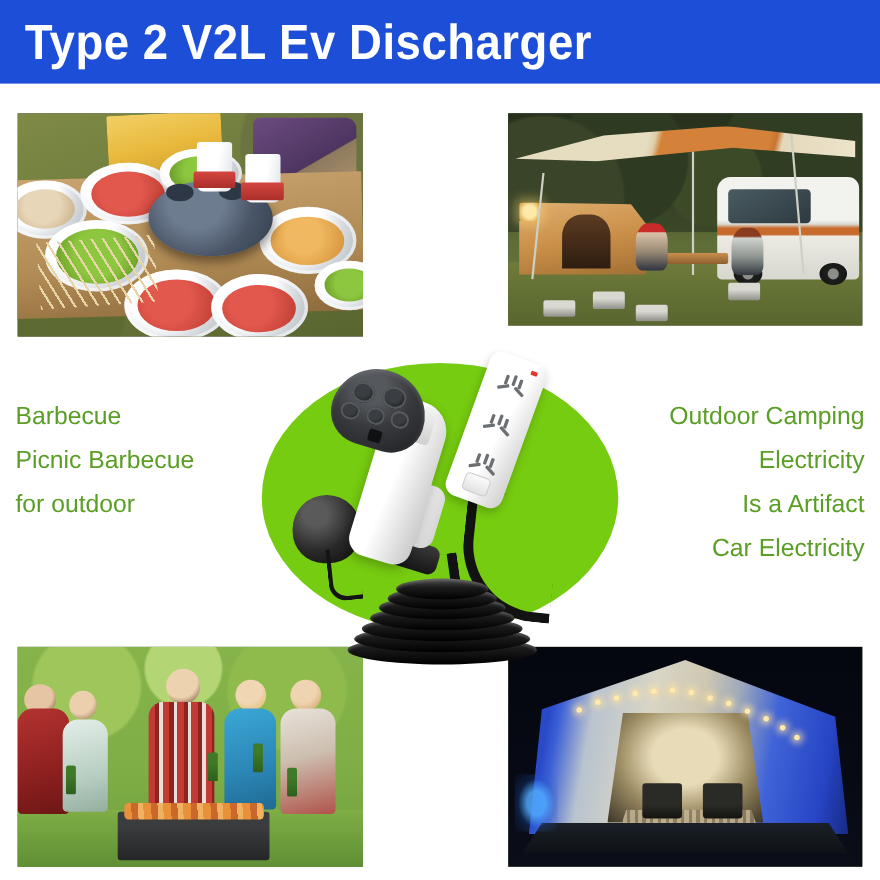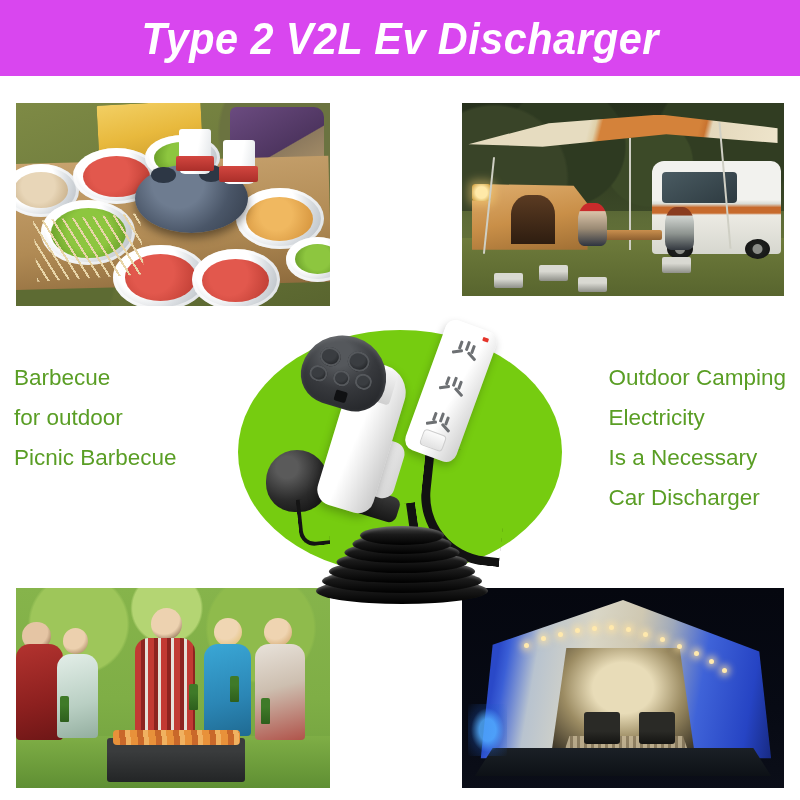--- a/index.html
+++ b/index.html
@@ -13,25 +13,23 @@
     position: relative;
     overflow: hidden;
     font-family: "Liberation Sans", sans-serif;
   }
 
   
   .banner {
     position: absolute;
     left: 0; top: 0;
     width: 800px; height: 76px;
-    background: #d946ef;
+    background: #1d4ed8;
     display: flex;
     align-items: center;
-    justify-content: center;
-    font-style: italic;
   }
   .banner-title {
     color: #ffffff;
     font-size: 45px;
     font-weight: bold;
     letter-spacing: 0.5px;
     font-family: "Liberation Sans Narrow", "Liberation Sans", sans-serif;
     transform: scaleX(0.92);
     white-space: nowrap;
     line-height: 1;
@@ -450,21 +448,21 @@
 
   
   .copy {
     position: absolute;
     color: #5a9e25;
     font-size: 22.5px;
     line-height: 40px;
     white-space: nowrap;
   }
   .copy-left  { left: 14px;  top: 358px; text-align: left; }
-  .copy-right { right: 14px; top: 358px; }
+  .copy-right { right: 14px; top: 358px; text-align: right; }
   .copy div { height: 40px; }
 </style>
 </head>
 <body>
 
 <div class="banner">
   <div class="banner-title">Type 2 V2L Ev Discharger</div>
 </div>
 
 <div class="photo ph-tl">
@@ -641,22 +639,22 @@
       <i></i>
       <i></i>
       <i></i>
       <i></i>
       <i></i>
   </div>
 </div>
 
 <div class="copy copy-left">
   <div>Barbecue</div>
+  <div>Picnic Barbecue</div>
   <div>for outdoor</div>
-  <div>Picnic Barbecue</div>
 </div>
 
 <div class="copy copy-right">
   <div>Outdoor Camping</div>
   <div>Electricity</div>
-  <div>Is a Necessary</div>
-  <div>Car Discharger</div>
+  <div>Is a Artifact</div>
+  <div>Car Electricity</div>
 </div>
 
 </body></html>

